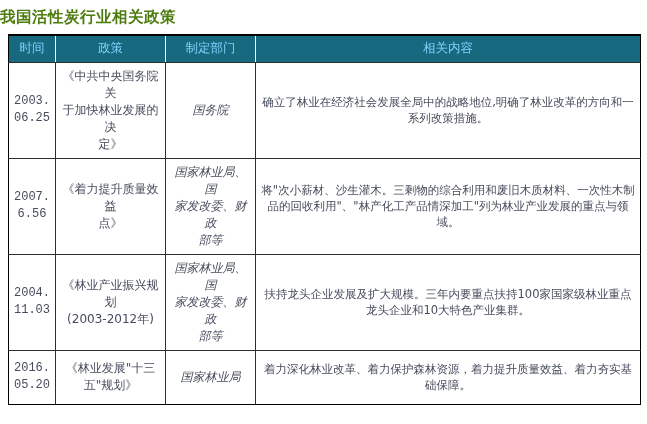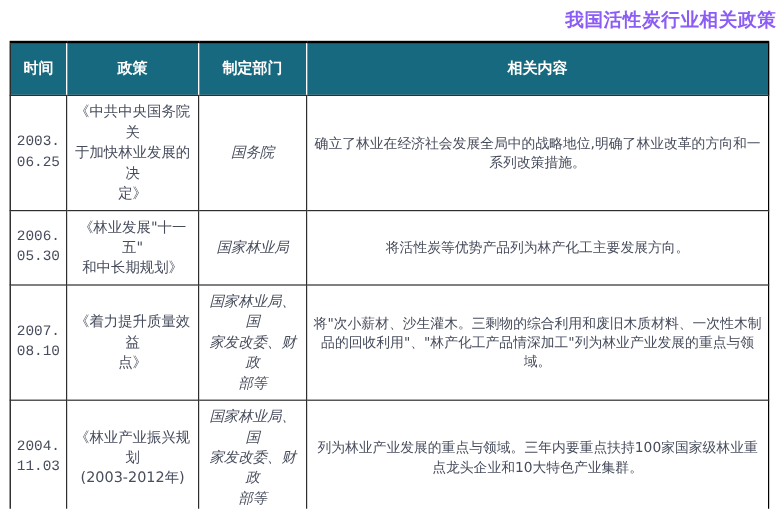--- a/index.html
+++ b/index.html
@@ -3,32 +3,32 @@
 <meta charset="utf-8">
 <style>
   * { box-sizing: border-box; }
   html, body { margin: 0; padding: 0; }
   body {
     width: 647px; height: 424px; background: #ffffff;
     font-family: "DejaVu Sans", "Liberation Sans", sans-serif;
     color: #474c5c;
   }
   .page-title {
-    text-align: right; font-size: 15.5px; font-weight: bold;
-    color: #8b5cf6; padding: 7px 0 6px 0; letter-spacing: 0.5px;
+    text-align: left; font-size: 15.5px; font-weight: bold;
+    color: #4d7c0f; padding: 7px 0 6px 0; letter-spacing: 0.5px;
   }
   table.policy-table {
     border-collapse: collapse; table-layout: fixed;
     width: 632px; margin-left: 8px;
     border: 1px solid #000;
   }
   thead th {
-    background: #16697e; color: #ffffff;
-    font-size: 12.5px; font-weight: bold;
-    height: 44px; padding: 4px 2px;
+    background: #16697e; color: #7dd3fc;
+    font-size: 12.5px; font-weight: normal;
+    height: 27px; padding: 4px 2px;
     border: 1px solid #ffffff;
     border-top: 2px solid #000000;
     border-bottom: 1px solid #2e2e2e;
   }
   thead th:first-child { border-left-color: #000; }
   thead th:last-child  { border-right-color: #000; }
   tbody td {
     border: 1px solid #2e2e2e;
     font-size: 12px; line-height: 1.42;
     text-align: center; vertical-align: middle;
@@ -72,46 +72,38 @@
     <tr>
       <td class="cell-date">2003.
 06.25</td>
       <td class="cell-policy">《中共中央国务院关
 于加快林业发展的决
 定》</td>
       <td class="cell-dept">国务院</td>
       <td class="cell-content">确立了林业在经济社会发展全局中的战略地位,明确了林业改革的方向和一系列改策措施。</td>
     </tr>
     <tr>
-      <td class="cell-date">2006.
-05.30</td>
-      <td class="cell-policy">《林业发展"十一五"
-和中长期规划》</td>
-      <td class="cell-dept">国家林业局</td>
-      <td class="cell-content">将活性炭等优势产品列为林产化工主要发展方向。</td>
-    </tr>
-    <tr>
       <td class="cell-date">2007.
-08.10</td>
+6.56</td>
       <td class="cell-policy">《着力提升质量效益
 点》</td>
       <td class="cell-dept">国家林业局、国
 家发改委、财政
 部等</td>
       <td class="cell-content">将"次小薪材、沙生灌木。三剩物的综合利用和废旧木质材料、一次性木制品的回收利用"、"林产化工产品情深加工"列为林业产业发展的重点与领域。</td>
     </tr>
     <tr>
       <td class="cell-date">2004.
 11.03</td>
       <td class="cell-policy">《林业产业振兴规划
 (2003-2012年)</td>
       <td class="cell-dept">国家林业局、国
 家发改委、财政
 部等</td>
-      <td class="cell-content">列为林业产业发展的重点与领域。三年内要重点扶持100家国家级林业重点龙头企业和10大特色产业集群。</td>
+      <td class="cell-content">扶持龙头企业发展及扩大规模。三年内要重点扶持100家国家级林业重点龙头企业和10大特色产业集群。</td>
     </tr>
     <tr>
       <td class="cell-date">2016.
 05.20</td>
       <td class="cell-policy">《林业发展"十三
 五"规划》</td>
       <td class="cell-dept">国家林业局</td>
       <td class="cell-content">着力深化林业改革、着力保护森林资源，着力提升质量效益、着力夯实基础保障。</td>
     </tr>
 

